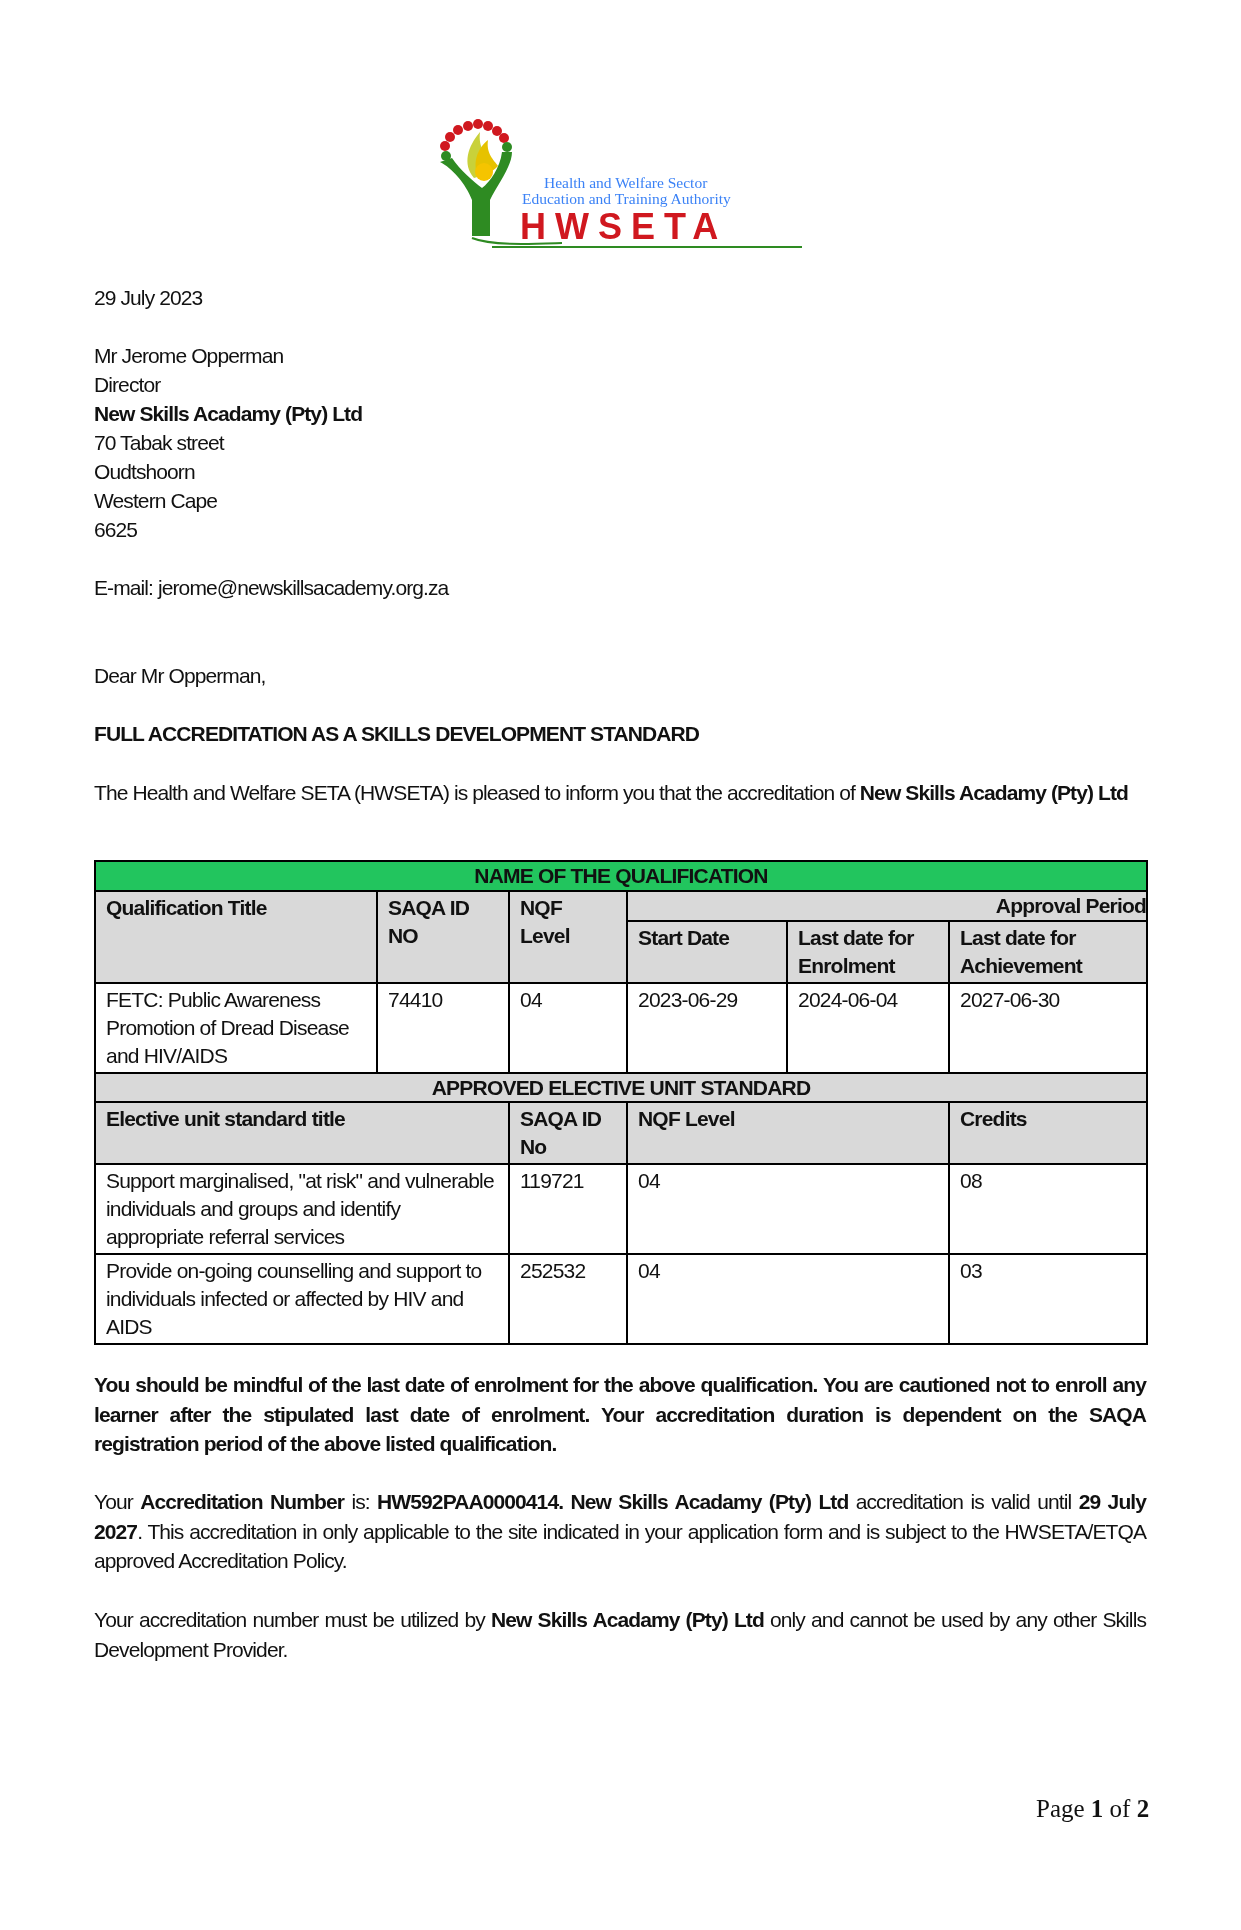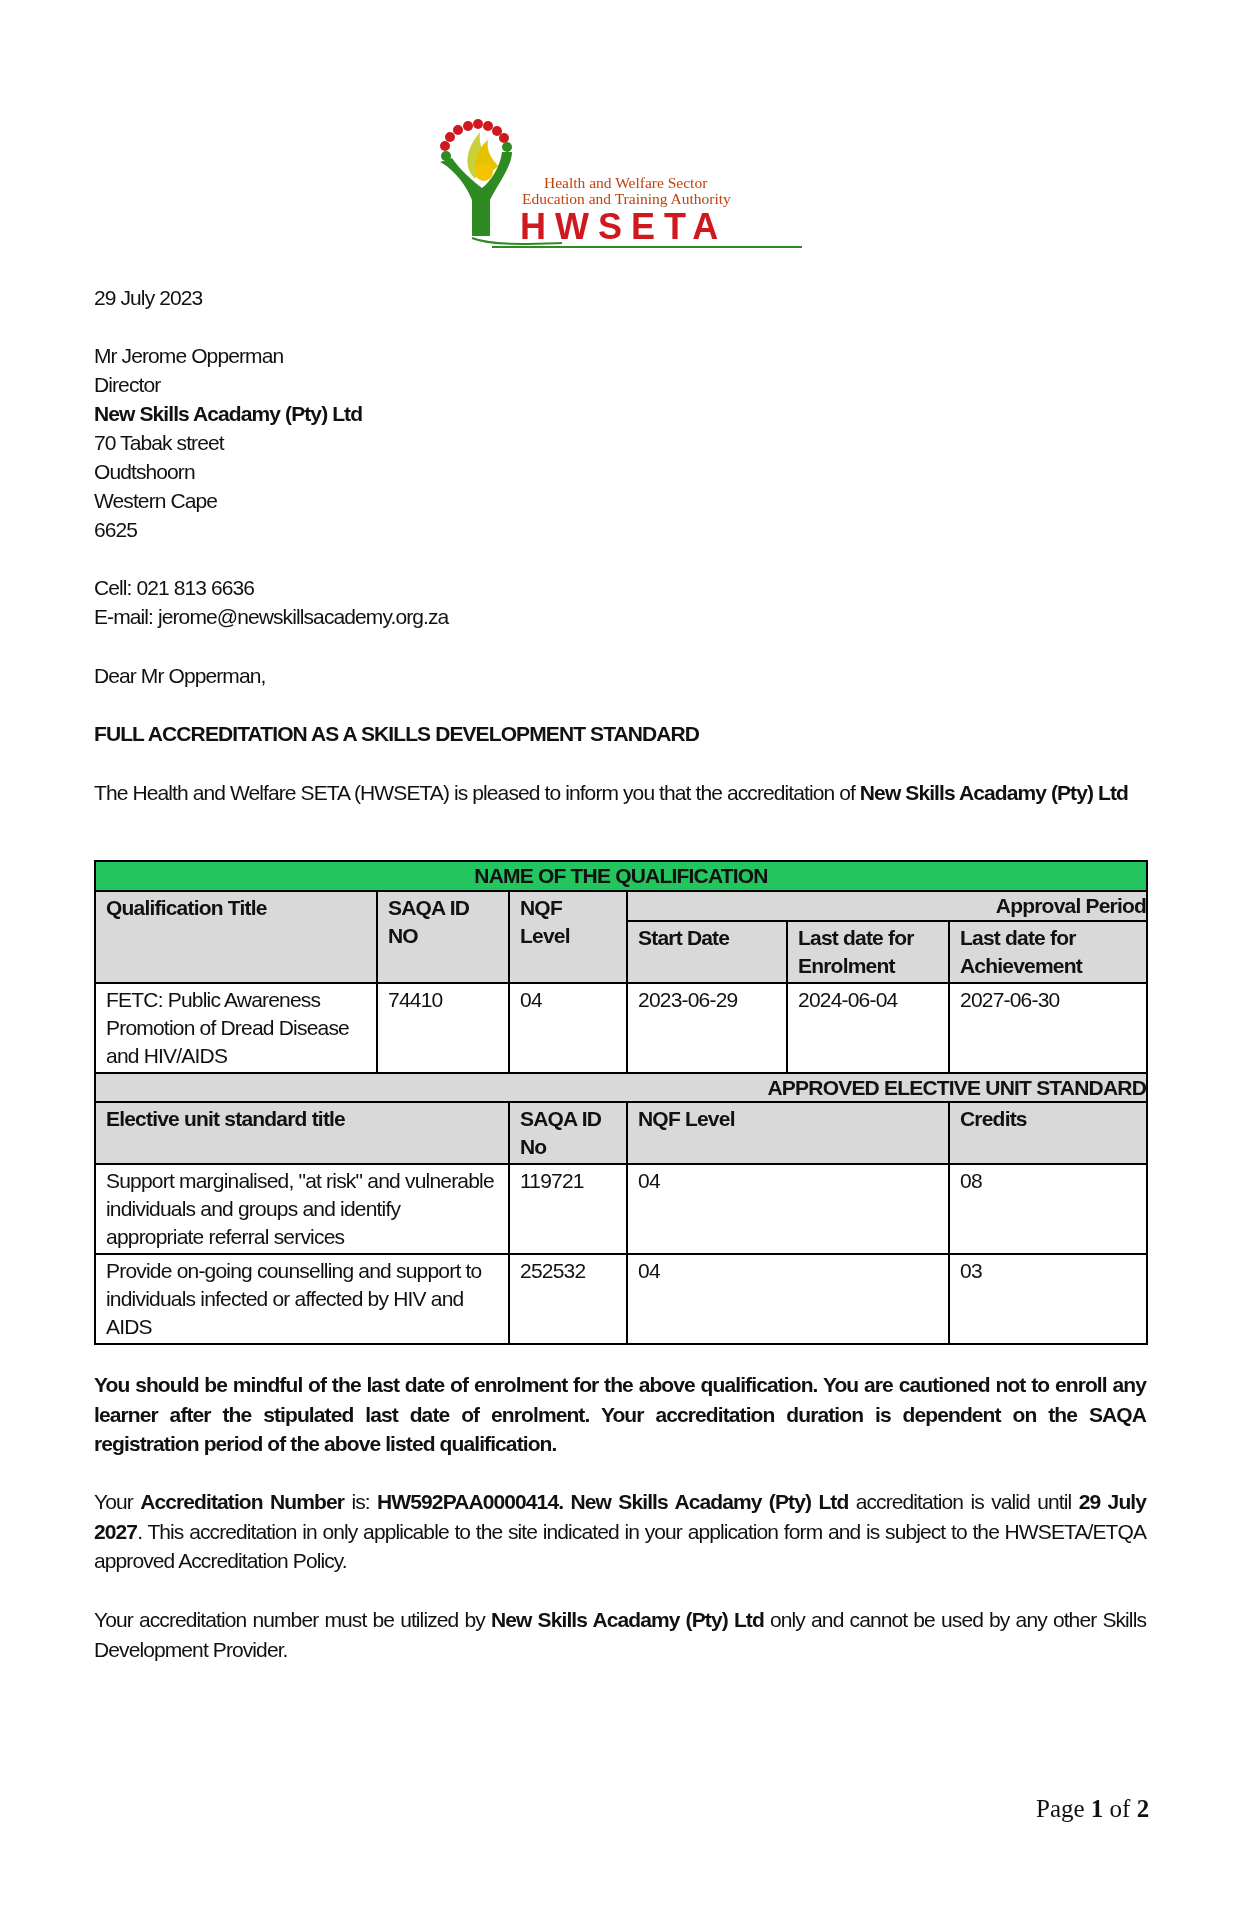--- a/index.html
+++ b/index.html
@@ -2,33 +2,33 @@
 <html><head>
 <meta charset="utf-8">
 <style>
   html, body { margin: 0; padding: 0; background: #ffffff; }
   body { width: 1241px; height: 1930px; position: relative; overflow: hidden;
          font-family: "Liberation Sans", sans-serif; color: #111; }
   .page { position: absolute; left: 0; top: 0; width: 1241px; height: 1930px; background: #fff; }
   .narrow { font-family: "Liberation Sans", sans-serif; font-size: 21px; letter-spacing: -0.9px;
             transform-origin: left top; }
   .logo { position: absolute; left: 432px; top: 118px; width: 370px; height: 130px; }
-  .logo-sub { position: absolute; font-family: "Liberation Serif", serif; color: #c2410c; font-size: 15.5px; line-height: 17px; }
+  .logo-sub { position: absolute; font-family: "Liberation Serif", serif; color: #3b82f6; font-size: 15.5px; line-height: 17px; }
   .logo-main { position: absolute; font-family: "Liberation Sans", sans-serif; font-weight: 700; color: #d0181f;
                font-size: 36px; letter-spacing: 9px; }
   .blk { position: absolute; left: 94px; }
   .line { display: block; height: 29px; line-height: 29px; white-space: nowrap; }
   .b { font-weight: 700; }
   .para { position: absolute; left: 94px; width: 1052px; font-size: 21px; line-height: 29.5px;
           letter-spacing: -0.9px; text-align: justify; }
   table.q { position: absolute; left: 94px; top: 860px; width: 1052px; border-collapse: collapse;
             font-size: 21px; letter-spacing: -0.8px; table-layout: fixed; }
   table.q td { border: 2.5px solid #000; padding: 2px 10px 2px 10px; vertical-align: top; line-height: 28px; }
   .band { background: #22c55e; text-align: center; font-weight: 700; height: 24px; padding: 0 !important; line-height: 28px !important; }
-  .band2 { background: #d9d9d9; text-align: right; font-weight: 700; padding: 0 !important; line-height: 27px !important; }
+  .band2 { background: #d9d9d9; text-align: center; font-weight: 700; padding: 0 !important; line-height: 27px !important; }
   .hd { background: #d9d9d9; font-weight: 700; }
   .hdc { background: #d9d9d9; font-weight: 700; text-align: right; padding: 0 !important; }
   .footer { position: absolute; left: 1036px; top: 1795px; font-family: "Liberation Serif", serif; font-size: 25px; color: #111; }
 </style>
 </head>
 <body>
 
 <div class="page">
 
   <div class="logo">
@@ -68,21 +68,20 @@
     <span class="line">Mr Jerome Opperman</span>
     <span class="line">Director</span>
     <span class="line b">New Skills Acadamy (Pty) Ltd</span>
     <span class="line">70 Tabak street</span>
     <span class="line">Oudtshoorn</span>
     <span class="line">Western Cape</span>
     <span class="line">6625</span>
   </div>
 
   <div class="blk narrow" style="top:573px;">
-    <span class="line">Cell: 021 813 6636</span>
     <span class="line"><span>E-mail: </span><span>jerome@newskillsacademy.org.za</span></span>
   </div>
 
   <div class="blk narrow" style="top:661px;">
     <span class="line">Dear Mr Opperman,</span>
   </div>
 
   <div class="blk narrow b" style="top:719px;">
     <span class="line">FULL ACCREDITATION AS A SKILLS DEVELOPMENT STANDARD</span>
   </div>

